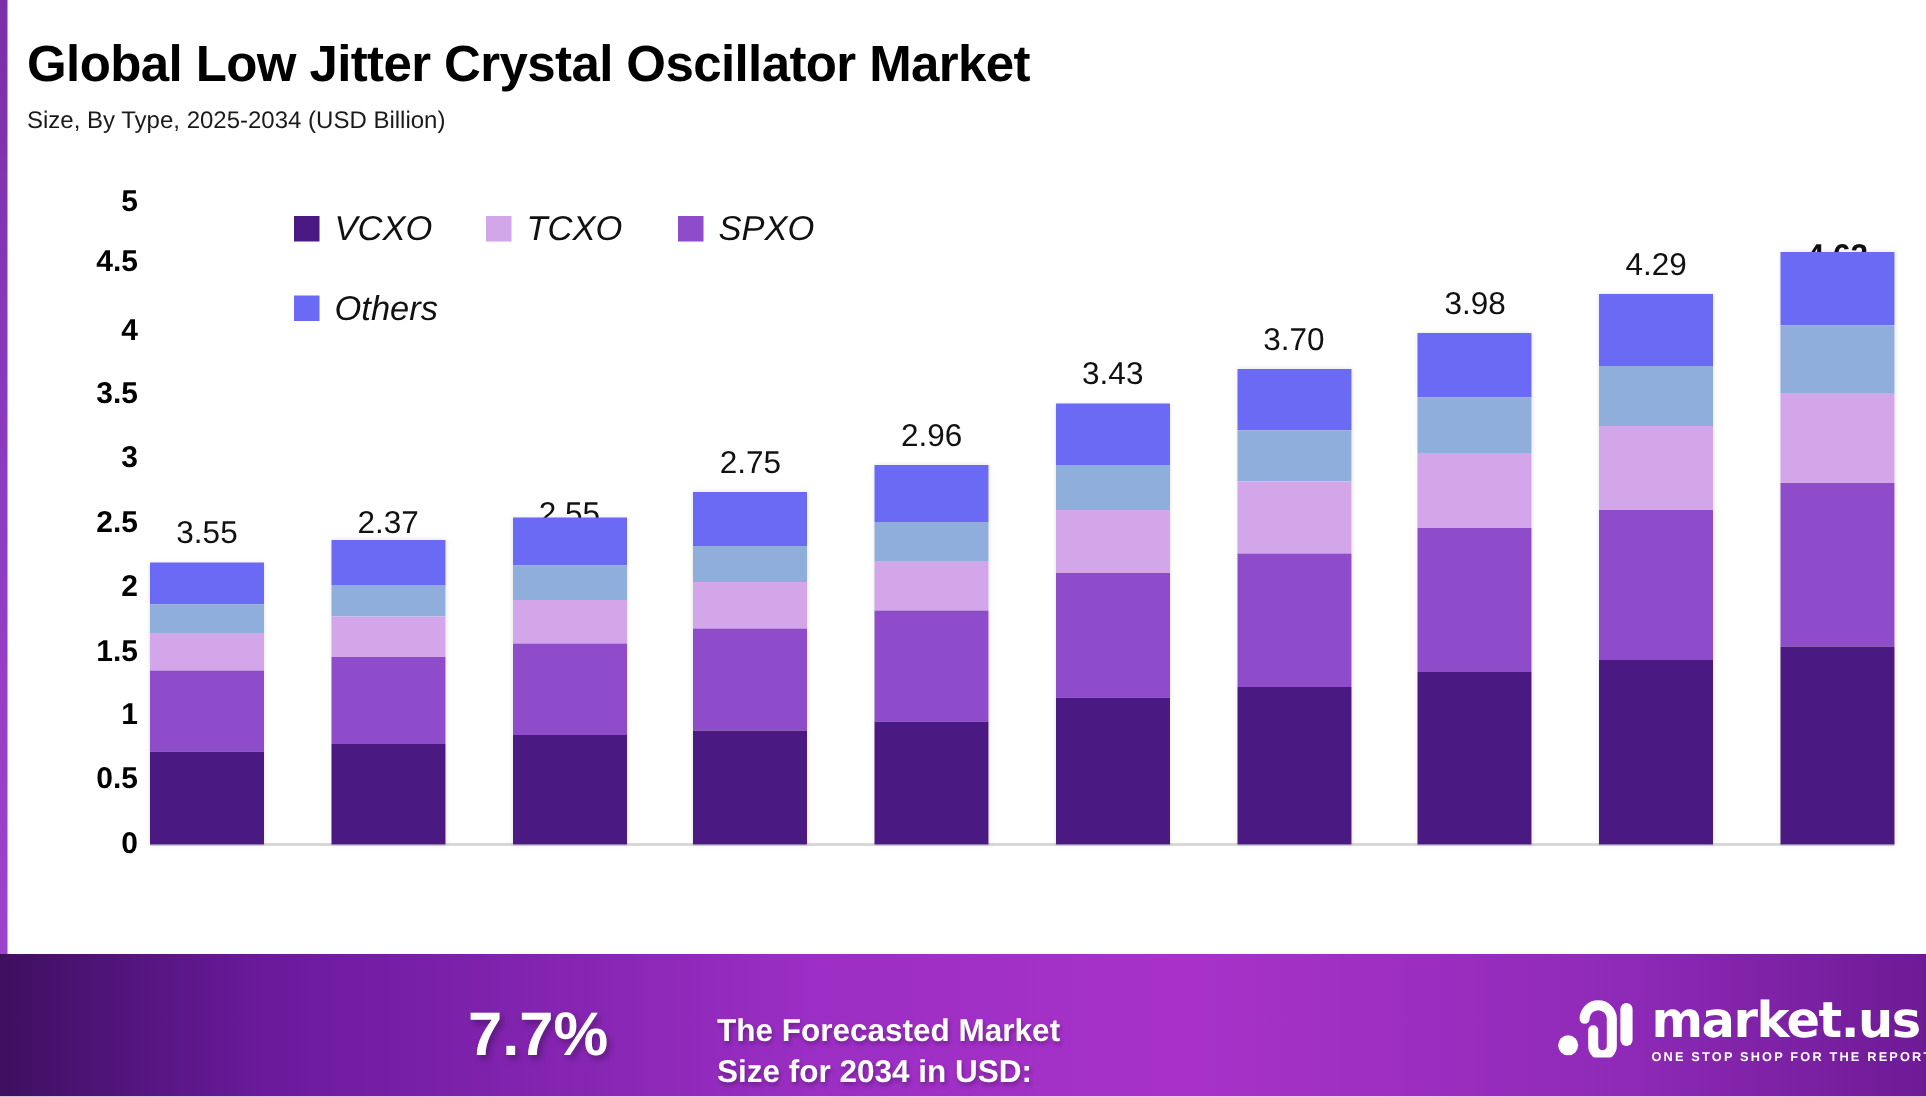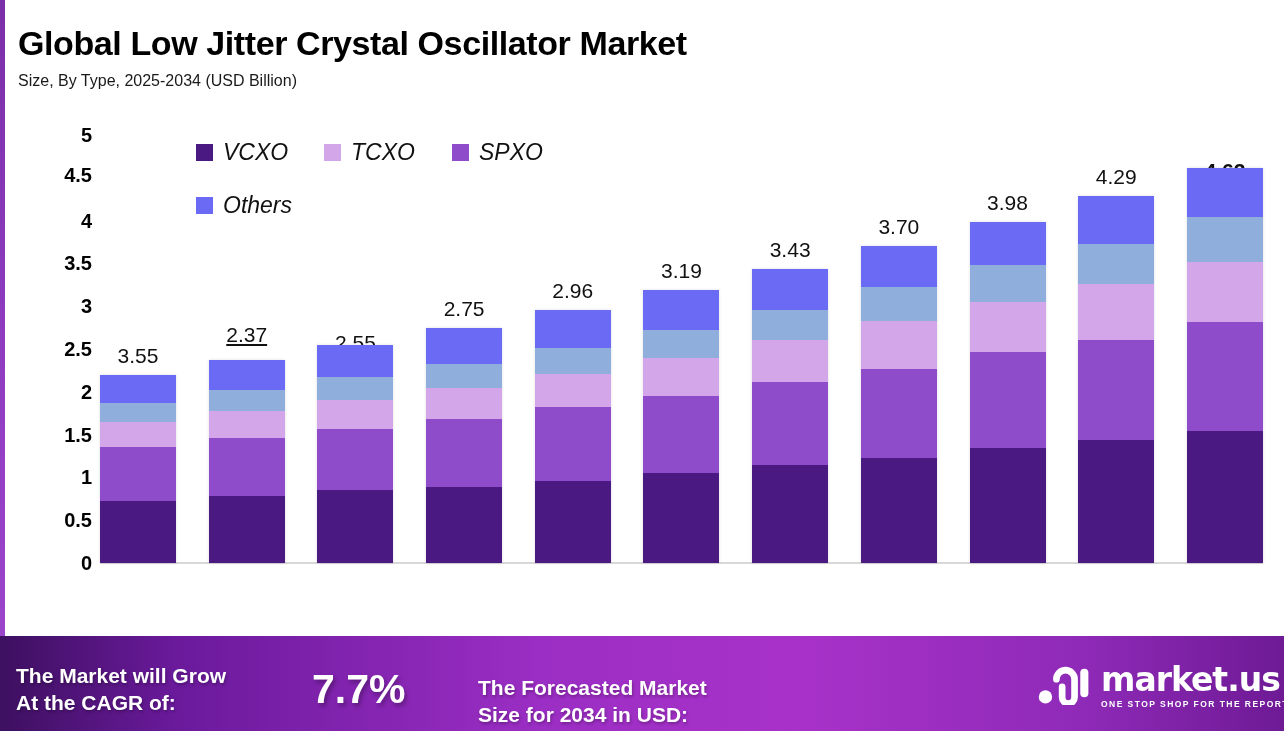--- a/index.html
+++ b/index.html
@@ -154,21 +154,21 @@
             <div class="bar-total" style="bottom: 195.32px;">3.55</div>
             <div class="bar-stack" style="height: 188.32px;">
               <div class="seg" style="background: rgb(74, 26, 130); height: 32.7273%;"></div>
               <div class="seg" style="background: rgb(142, 76, 203); height: 29.0909%;"></div>
               <div class="seg" style="background: rgb(210, 166, 232); height: 13.1818%;"></div>
               <div class="seg" style="background: rgb(143, 174, 219); height: 10%;"></div>
               <div class="seg" style="background: rgb(106, 106, 244); height: 15%;"></div>
             </div>
           </div>
           <div class="bar-col">
-            <div class="bar-total" style="bottom: 216px; text-decoration: underline;">2.37</div>
+            <div class="bar-total" style="bottom: 202px;">2.37</div>
             <div class="bar-stack" style="height: 202.872px;">
               <div class="seg" style="background: rgb(74, 26, 130); height: 32.9114%;"></div>
               <div class="seg" style="background: rgb(142, 76, 203); height: 28.692%;"></div>
               <div class="seg" style="background: rgb(210, 166, 232); height: 13.5021%;"></div>
               <div class="seg" style="background: rgb(143, 174, 219); height: 10.1266%;"></div>
               <div class="seg" style="background: rgb(106, 106, 244); height: 14.7679%;"></div>
             </div>
           </div>
           <div class="bar-col">
             <div class="bar-total" style="bottom: 208px; text-decoration: underline;">2.55</div>
@@ -191,30 +191,20 @@
             </div>
           </div>
           <div class="bar-col">
             <div class="bar-total" style="bottom: 260.376px;">2.96</div>
             <div class="bar-stack" style="height: 253.376px;">
               <div class="seg" style="background: rgb(74, 26, 130); height: 32.4324%;"></div>
               <div class="seg" style="background: rgb(142, 76, 203); height: 29.0541%;"></div>
               <div class="seg" style="background: rgb(210, 166, 232); height: 13.1757%;"></div>
               <div class="seg" style="background: rgb(143, 174, 219); height: 10.1351%;"></div>
               <div class="seg" style="background: rgb(106, 106, 244); height: 15.2027%;"></div>
-            </div>
-          </div>
-          <div class="bar-col">
-            <div class="bar-total" style="bottom: 280.064px;">3.19</div>
-            <div class="bar-stack" style="height: 273.064px;">
-              <div class="seg" style="background: rgb(74, 26, 130); height: 32.9154%;"></div>
-              <div class="seg" style="background: rgb(142, 76, 203); height: 28.2132%;"></div>
-              <div class="seg" style="background: rgb(210, 166, 232); height: 13.7931%;"></div>
-              <div class="seg" style="background: rgb(143, 174, 219); height: 10.3448%;"></div>
-              <div class="seg" style="background: rgb(106, 106, 244); height: 14.7335%;"></div>
             </div>
           </div>
           <div class="bar-col">
             <div class="bar-total" style="bottom: 300.608px;">3.43</div>
             <div class="bar-stack" style="height: 293.608px;">
               <div class="seg" style="background: rgb(74, 26, 130); height: 33.2362%;"></div>
               <div class="seg" style="background: rgb(142, 76, 203); height: 28.2799%;"></div>
               <div class="seg" style="background: rgb(210, 166, 232); height: 14.2857%;"></div>
               <div class="seg" style="background: rgb(143, 174, 219); height: 10.4956%;"></div>
               <div class="seg" style="background: rgb(106, 106, 244); height: 13.7026%;"></div>
@@ -290,24 +280,20 @@
         <span class="legend-swatch" style="background: rgb(142, 76, 203);"></span>
         <span class="legend-label">SPXO</span>
       </div>
       <div class="legend-item">
         <span class="legend-swatch" style="background: rgb(106, 106, 244);"></span>
         <span class="legend-label">Others</span>
       </div>
     </div>
 
   <div class="banner">
-    <div class="banner-text b-cagr-label">
-      <div>The Market will Grow</div>
-      <div>At the CAGR of:</div>
-    </div>
     <div class="banner-big b-cagr-value">7.7%</div>
 
     <div class="banner-text b-size-label">
       <div>The Forecasted Market</div>
       <div>Size for 2034 in USD:</div>
     </div>
 
     <div class="logo">
       <svg class="logo-mark" viewBox="0 0 56 44">
         <circle cx="7.5" cy="35.5" r="7" fill="#ffffff"></circle>

